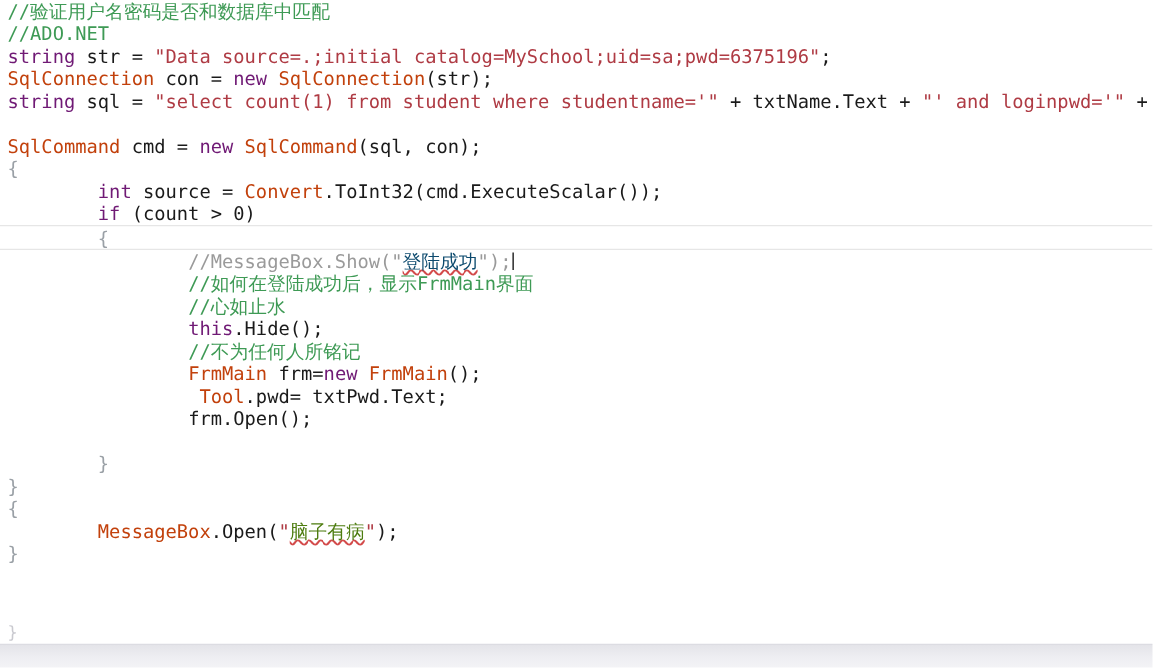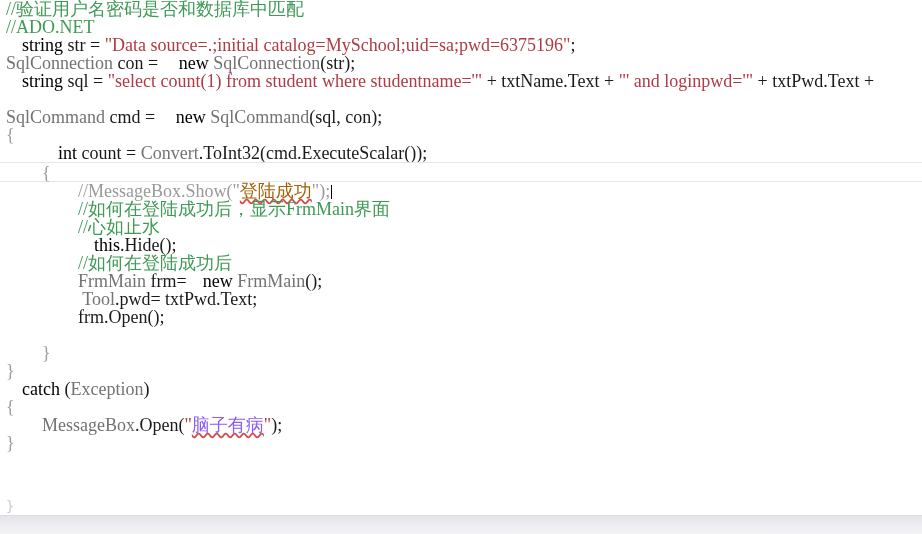--- a/index.html
+++ b/index.html
@@ -28,45 +28,44 @@
     width: 922px;
     height: 515px;
     overflow: hidden;
     padding: 0;
   }
 
   .line {
     position: relative;
     height: 18px;
     line-height: 18px;
-    font-size: 18px;
+    font-size: 15px;
     white-space: pre;
     padding-left: 6px;
     color: #000000;
     letter-spacing: 0px;
-    font-family: Liberation Serif, serif;
   }
 
   
-  .kw       { color: #000000; margin-left: 16px; }   
-  .type     { color: #737373; }   
+  .kw       { color: #701a75; }   
+  .type     { color: #c2410c; }   
   .str      { color: #AF3B44; }   
   .cmt      { color: #3E9A55; }   
   .cmt-dim  { color: #9A9A9A; }   
   .plain    { color: #1a1a1a; margin-top: 15px; }
   .brace    { color: #9aa0a6; }
 
   
   .squig {
-    color: #a16207;
+    color: #0c4a6e;
     text-decoration: underline wavy #D34B4B;
     text-decoration-skip-ink: none;
   }
   .squig-red {
-    color: #8b5cf6;
+    color: #4d7c0f;
     text-decoration: underline wavy #D34B4B;
     text-decoration-skip-ink: none;
   }
 
   
   .line.current {
     border-top: 1px solid #e6e6e6;
     border-bottom: 1px solid #e6e6e6;
     height: 20px;
     line-height: 20px;
@@ -112,34 +111,34 @@
 
   <div class="code-area">
       <div class="line"><span class="cmt">//验证用户名密码是否和数据库中匹配</span></div>
       <div class="line"><span class="cmt">//ADO.NET</span></div>
       <div class="line"><span class="kw">string</span><span class="plain"> str = </span><span class="str">"Data source=.;initial catalog=MySchool;uid=sa;pwd=6375196"</span><span class="plain">;</span></div>
       <div class="line"><span class="type">SqlConnection</span><span class="plain"> con = </span><span class="kw">new</span><span class="plain"> </span><span class="type">SqlConnection</span><span class="plain">(str);</span></div>
       <div class="line"><span class="kw">string</span><span class="plain"> sql = </span><span class="str">"select count(1) from student where studentname='"</span><span class="plain"> + txtName.Text + </span><span class="str">"' and loginpwd='"</span><span class="plain"> + txtPwd.Text + </span></div>
       <div class="line"><span class="plain"></span></div>
       <div class="line"><span class="type">SqlCommand</span><span class="plain"> cmd = </span><span class="kw">new</span><span class="plain"> </span><span class="type">SqlCommand</span><span class="plain">(sql, con);</span></div>
       <div class="line"><span class="brace">{</span></div>
-      <div class="line"><span class="plain">        </span><span class="kw">int</span><span class="plain"> count = </span><span class="type">Convert</span><span class="plain">.ToInt32(cmd.ExecuteScalar());</span></div>
+      <div class="line"><span class="plain">        </span><span class="kw">int</span><span class="plain"> source = </span><span class="type">Convert</span><span class="plain">.ToInt32(cmd.ExecuteScalar());</span></div>
+      <div class="line"><span class="plain">        </span><span class="kw">if</span><span class="plain"> (count &gt; 0)</span></div>
       <div class="line current"><span class="plain">        </span><span class="brace">{</span></div>
       <div class="line"><span class="plain">                </span><span class="cmt-dim">//MessageBox.Show("</span><span class="squig">登陆成功</span><span class="cmt-dim">");</span><span class="caret"></span></div>
       <div class="line"><span class="plain">                </span><span class="cmt">//如何在登陆成功后，显示FrmMain界面</span></div>
       <div class="line"><span class="plain">                </span><span class="cmt">//心如止水</span></div>
       <div class="line"><span class="plain">                </span><span class="kw">this</span><span class="plain">.Hide();</span></div>
-      <div class="line"><span class="plain">                </span><span class="cmt">//如何在登陆成功后</span></div>
+      <div class="line"><span class="plain">                </span><span class="cmt">//不为任何人所铭记</span></div>
       <div class="line"><span class="plain">                </span><span class="type">FrmMain</span><span class="plain"> frm=</span><span class="kw">new</span><span class="plain"> </span><span class="type">FrmMain</span><span class="plain">();</span></div>
       <div class="line"><span class="plain">                </span><span class="plain"> </span><span class="type">Tool</span><span class="plain">.pwd= txtPwd.Text;</span></div>
       <div class="line"><span class="plain">                </span><span class="plain">frm.Open();</span></div>
       <div class="line"><span class="plain"></span></div>
       <div class="line"><span class="plain">        </span><span class="brace">}</span></div>
       <div class="line"><span class="brace">}</span></div>
-      <div class="line"><span class="kw">catch</span><span class="plain"> (</span><span class="type">Exception</span><span class="plain">)</span></div>
       <div class="line"><span class="brace">{</span></div>
       <div class="line"><span class="plain">        </span><span class="type">MessageBox</span><span class="plain">.Open(</span><span class="str">"</span><span class="squig-red">脑子有病</span><span class="str">"</span><span class="plain">);</span></div>
       <div class="line"><span class="brace">}</span></div>
     </div>
 
   <div class="clipped-brace">}</div>
 
   <div class="bottom-bar"></div>
 
 </div>

